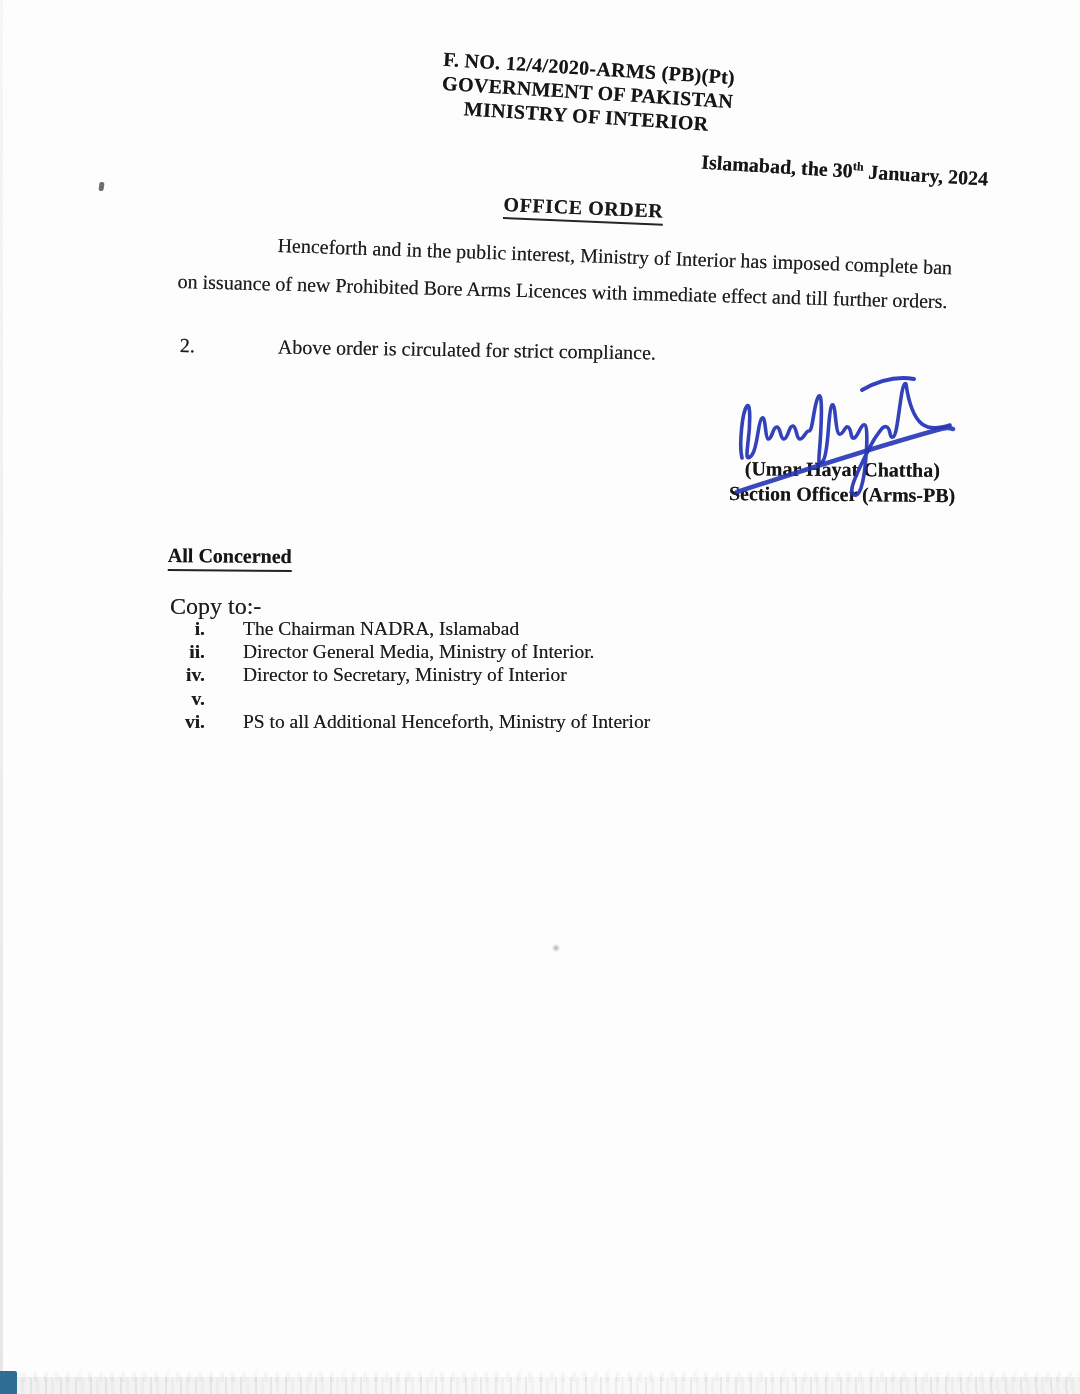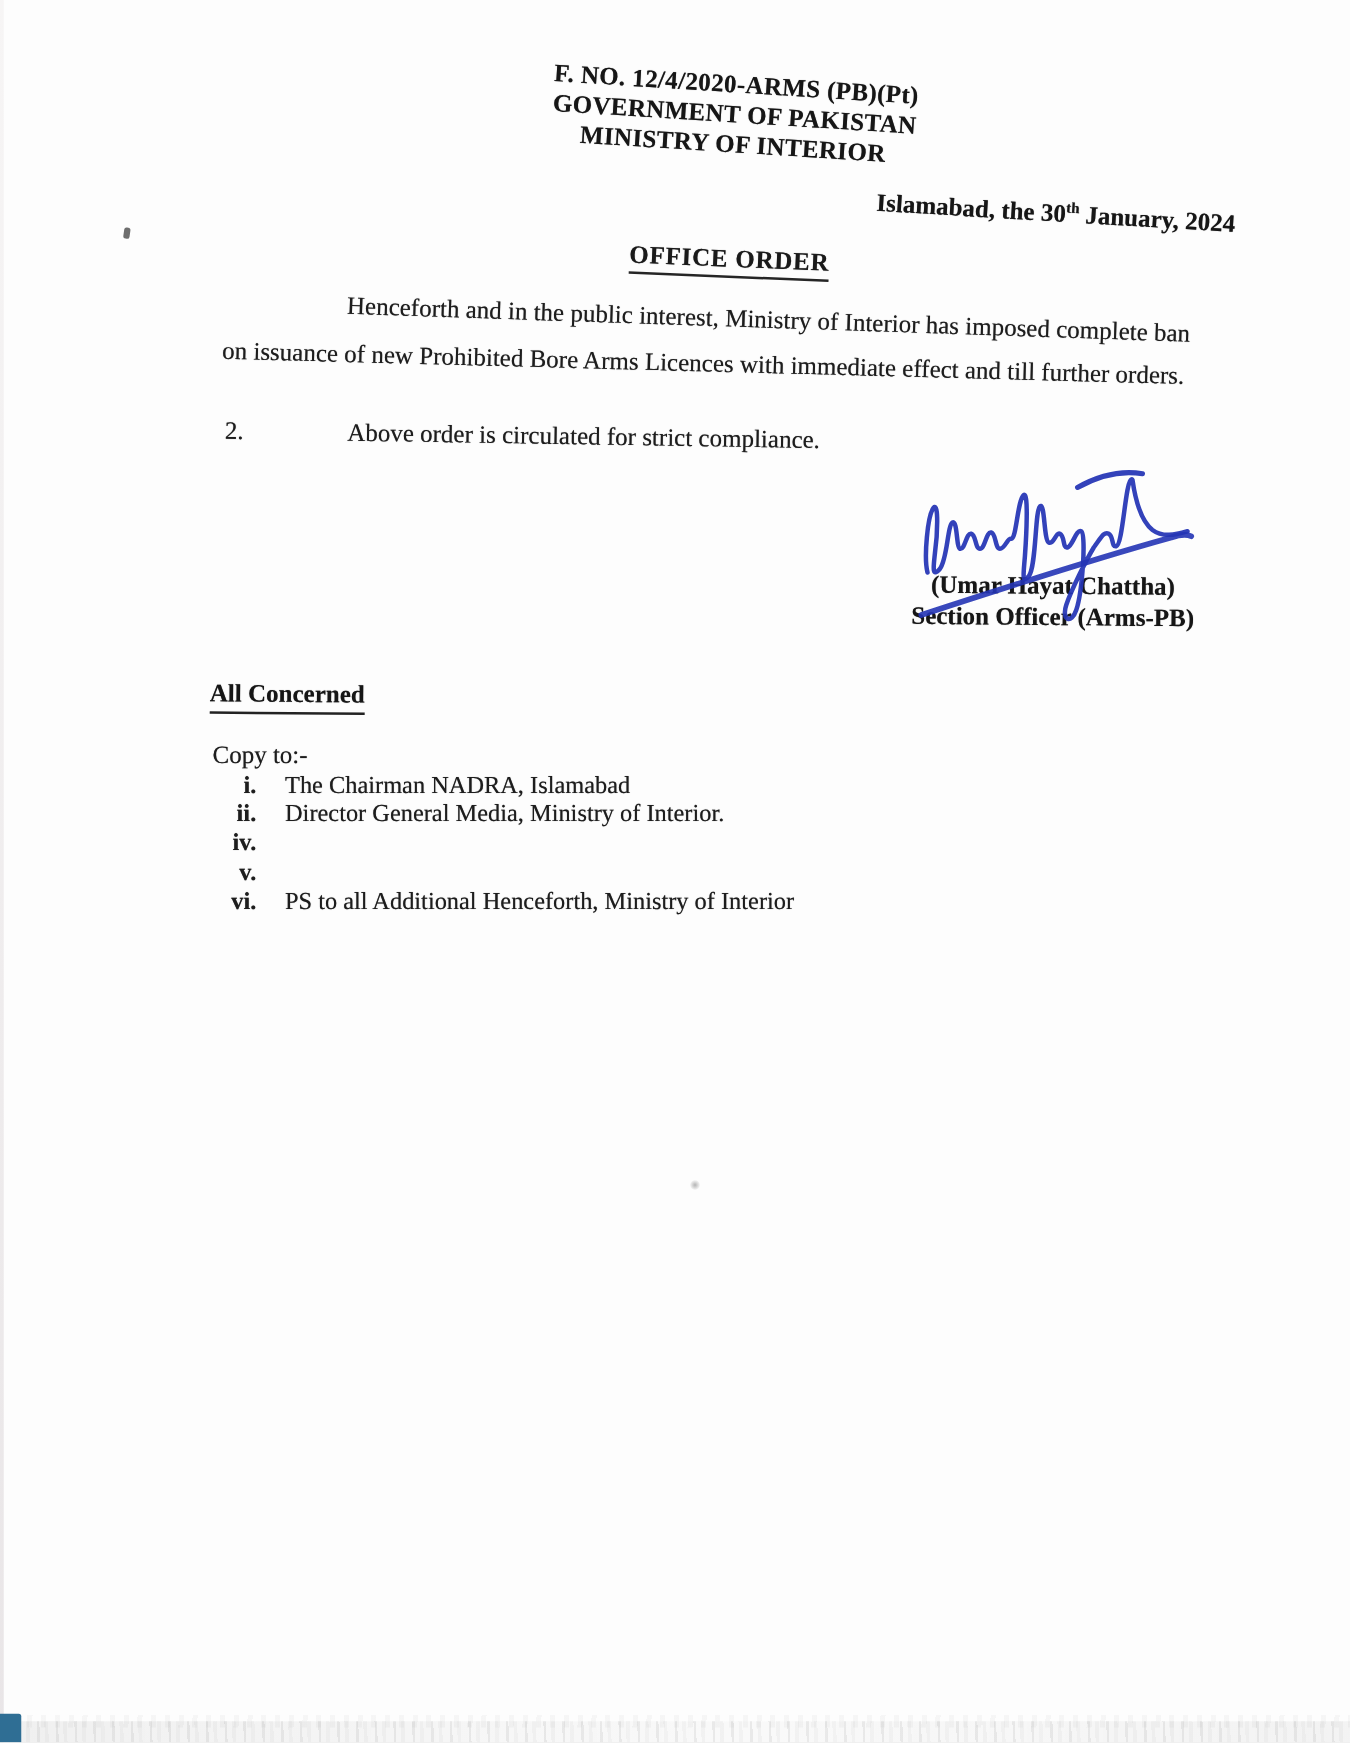--- a/index.html
+++ b/index.html
@@ -109,31 +109,31 @@
     padding-bottom: 2px;
     transform: rotate(0.5deg);
     transform-origin: left top;
     color: #161616;
   }
 
   
   .copy-label {
     position: absolute;
     left: 170px; top: 593px;
-    font-size: 20px;
+    font-size: 24px;
     text-align: center;
   }
   .copy-list {
     position: absolute;
     left: 170px; top: 617px;
     font-size: 19.5px;
   }
   .copy-row { display: flex; line-height: 23.2px; }
   .copy-row .rn { width: 35px; text-align: right; font-weight: 600; }
-  .copy-row .ct { margin-left: 23px; }
+  .copy-row .ct { margin-left: 38px; }
 
   
   .speck-top {
     position: absolute;
     left: 99px; top: 182px; width: 5px; height: 9px;
     background: #4a4a4a;
     border-radius: 2px;
     transform: rotate(8deg);
     opacity: 0.8;
   }
@@ -221,20 +221,21 @@
     <div class="copy-row">
       <span class="rn txt">i.</span>
       <span class="ct txt">The Chairman NADRA, Islamabad</span>
     </div>
     <div class="copy-row">
       <span class="rn txt">ii.</span>
       <span class="ct txt">Director General Media, Ministry of Interior.</span>
     </div>
     <div class="copy-row">
       <span class="rn txt">iv.</span>
+      <span class="ct txt">Director to Secretary, Ministry of Interior</span>
     </div>
     <div class="copy-row">
       <span class="rn txt">v.</span>
     </div>
     <div class="copy-row">
       <span class="rn txt">vi.</span>
       <span class="ct txt">PS to all Additional Henceforth, Ministry of Interior</span>
     </div>
   </div>
 

